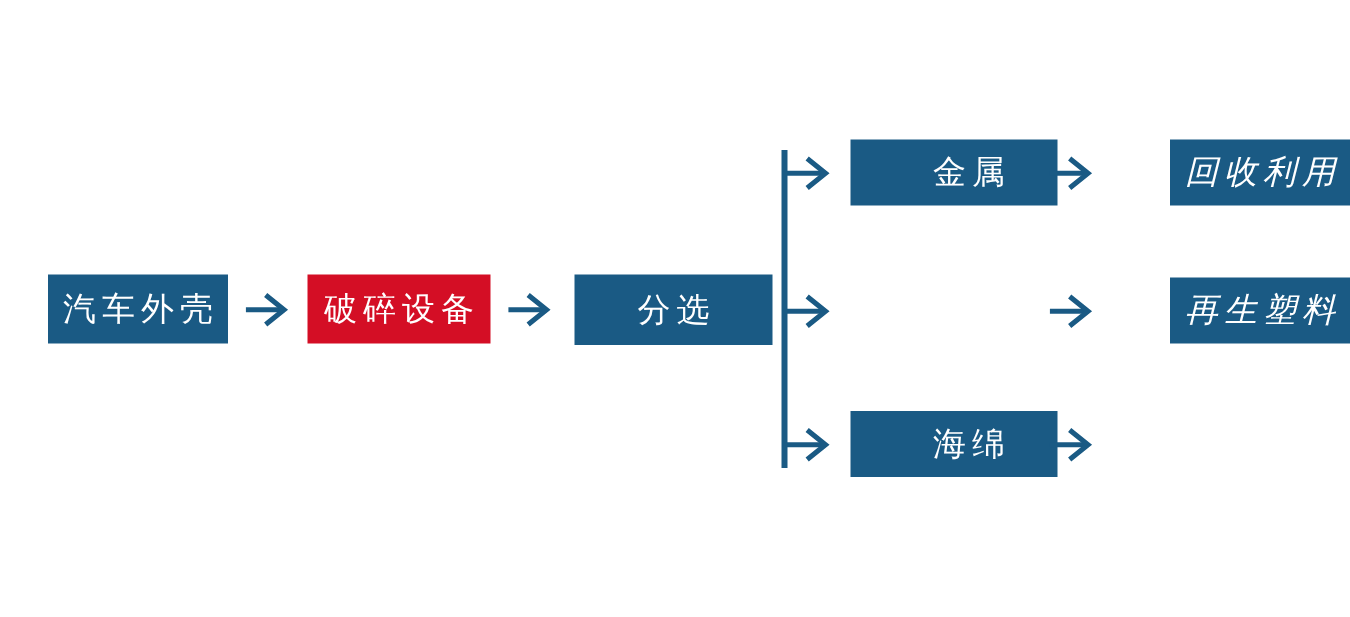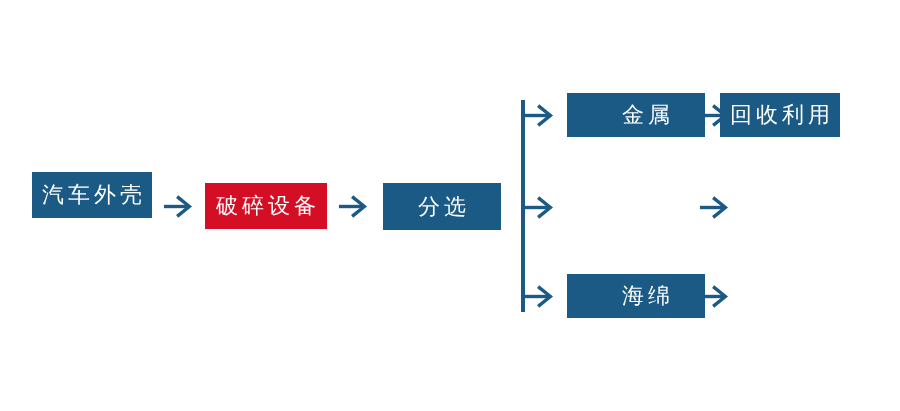--- a/index.html
+++ b/index.html
@@ -24,27 +24,27 @@
     font-size: 22px;
     font-weight: 400;
     letter-spacing: 4px;
     text-indent: 4px;
     white-space: nowrap;
   }
   .node.blue { background: var(--box_blue, #1A5A84); }
   .node.red  { background: var(--box_red, #D40E25); text-align: right; }
 
   
-  .n-car     { left: 32px;  top: 172px; width: 120px; height: 46px; }
+  .n-car     { left: 32px;  top: 183px; width: 120px; height: 46px; }
   .n-crush   { left: 205px; top: 183px; width: 122px; height: 46px; }
-  .n-sort    { left: 383px; top: 183px; width: 118px; height: 47px; font-family: Liberation Serif, serif; }
+  .n-sort    { left: 383px; top: 183px; width: 132px; height: 47px; font-family: Liberation Serif, serif; }
 
   
   .col-mat   { left: 567px; width: 118px; height: 44px; padding-left: 20px; }
-  .col-res   { left: 720px; width: 120px; height: 44px; }
+  .col-res   { left: 780px; width: 120px; height: 44px; font-style: italic; }
   .row-top   { top: 93px;  }
   .row-mid   { top: 185px; }
   .row-bot   { top: 274px; text-align: center; }
 
   .arrow {
     position: absolute;
     width: 32px;
     height: 27px;
   }
   .arrow line, .arrow polyline {
@@ -112,20 +112,21 @@
   <svg class="arrow a-col-top" viewBox="0 0 34 27">
     <line x1="1" y1="13.5" x2="28" y2="13.5"></line>
     <polyline points="15,3 28,13.5 15,24"></polyline>
   </svg>
   <div class="node blue col-res row-top">回收利用</div>
 
   <svg class="arrow a-col-mid" viewBox="0 0 34 27">
     <line x1="1" y1="13.5" x2="28" y2="13.5"></line>
     <polyline points="15,3 28,13.5 15,24"></polyline>
   </svg>
+  <div class="node blue col-res row-mid">再生塑料</div>
 
   <div class="node blue col-mat row-bot">海绵</div>
   <svg class="arrow a-col-bot" viewBox="0 0 34 27">
     <line x1="1" y1="13.5" x2="28" y2="13.5"></line>
     <polyline points="15,3 28,13.5 15,24"></polyline>
   </svg>
 
 </div>
 
 </body></html>

